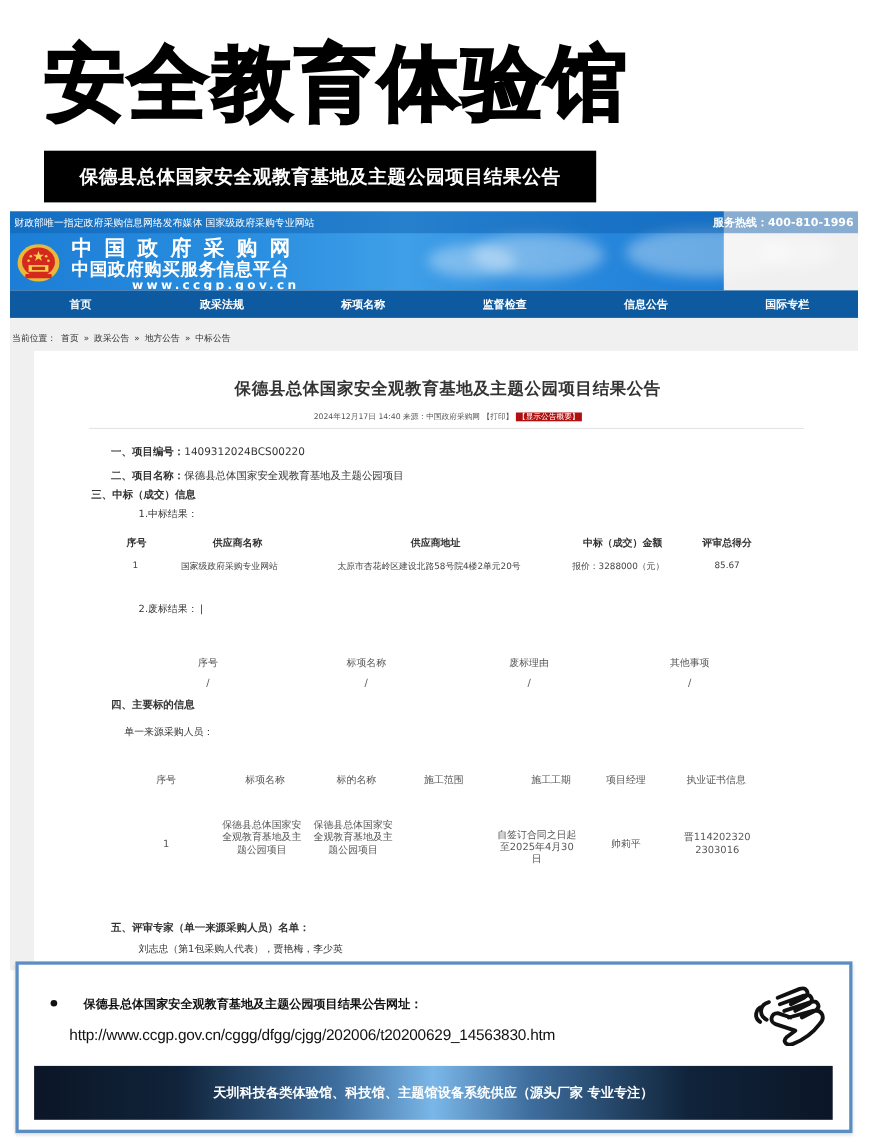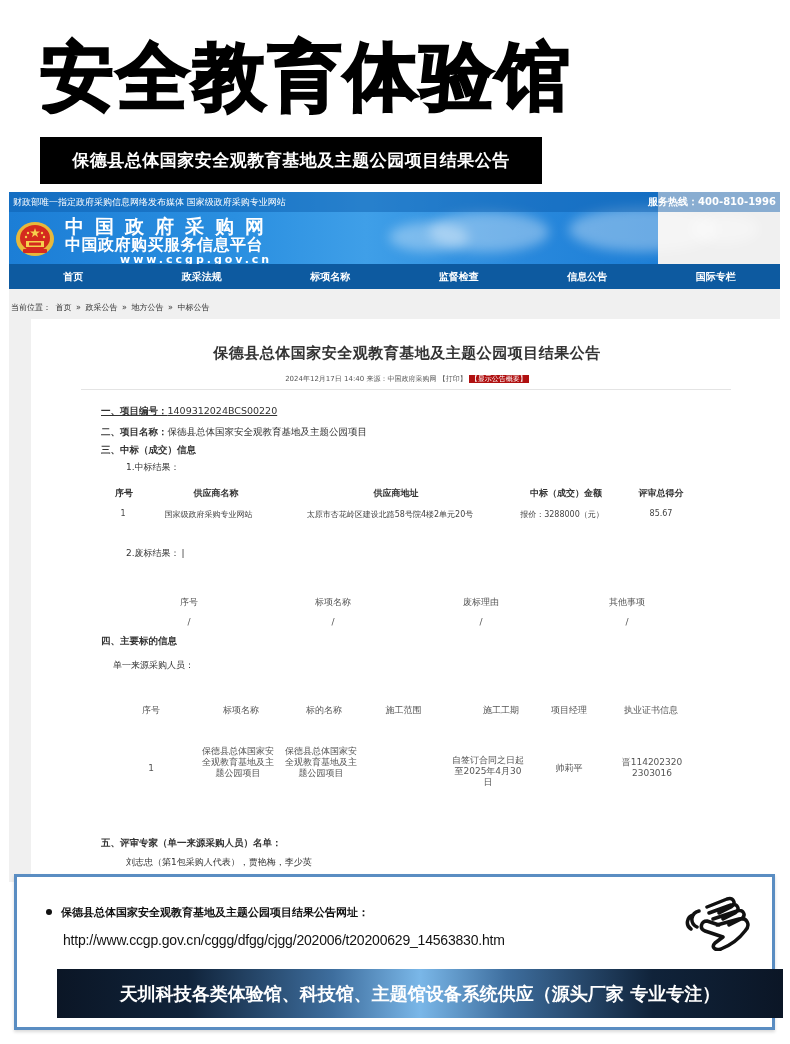--- a/index.html
+++ b/index.html
@@ -92,23 +92,22 @@
     }
     .bullet { position: absolute; left: 29px; top: 32px; width: 6px; height: 6px; border-radius: 50%; background: #111; }
     .url-text {
       position: absolute; left: 46px; top: 55px; font-size: 14px; color: #111;
       font-family: "Liberation Sans Narrow", "Liberation Sans", sans-serif; letter-spacing: -0.2px;
     }
     .hand { position: absolute; left: 662px; top: 14px; width: 82px; height: 60px; }
     .banner {
       position: absolute; left: 14px; top: 92px; width: 726px; height: 49px;
       background: linear-gradient(90deg, #0b1626 0%, #10233a 18%, #3e6e9e 38%, #7ab7e8 50%, #3e6e9e 62%, #10233a 82%, #0b1626 100%);
-      color: #fff; font-size: 18px; font-weight: bold; display: flex; align-items: center; justify-content: center;
+      color: #fff; font-size: 12px; font-weight: bold; display: flex; align-items: center; justify-content: center;
       letter-spacing: 0px;
-      margin-left: 26px;
     }
   </style>
 </head>
 <body>
 
 <div class="poster-title">安全教育体验馆</div>
 <div class="poster-subtitle">保德县总体国家安全观教育基地及主题公园项目结果公告</div>
 
 <div class="shot">
   <div class="site-header">
@@ -165,27 +164,27 @@
   <div class="content">
     <div class="doc-title">保德县总体国家安全观教育基地及主题公园项目结果公告</div>
     <div class="meta">
       <span>2024年12月17日 14:40</span>
       <span>来源：中国政府采购网</span>
       <span>【打印】</span>
       <span class="badge">【显示公告概要】</span>
     </div>
     <div class="divider"></div>
 
-    <div class="line" style="left:70px;top:86px;text-decoration:underline;">
+    <div class="line" style="left:70px;top:86px;">
       <b>一、项目编号：</b><span>1409312024BCS00220</span>
     </div>
     <div class="line" style="left:70px;top:107px;">
       <b>二、项目名称：</b><span>保德县总体国家安全观教育基地及主题公园项目</span>
     </div>
-    <div class="line" style="left:70px;top:125px;">
+    <div class="line" style="left:52px;top:125px;">
       <b>三、中标（成交）信息</b>
     </div>
     <div class="line" style="left:95px;top:142px;font-size:9px;">1.中标结果：</div>
 
     <div class="row" style="left:0;top:168px;width:752px;font-weight:bold;">
       <div class="cell" style="left:78px;width:30px;">序号</div>
       <div class="cell" style="left:140px;width:90px;">供应商名称</div>
       <div class="cell" style="left:320px;width:90px;">供应商地址</div>
       <div class="cell" style="left:480px;width:110px;">中标（成交）金额</div>
       <div class="cell" style="left:595px;width:70px;">评审总得分</div>
@@ -241,21 +240,21 @@
     <div class="line" style="left:70px;top:518px;">
       <b>五、评审专家（单一来源采购人员）名单：</b>
     </div>
     <div class="line" style="left:95px;top:537px;font-size:9px;">刘志忠（第1包采购人代表），贾艳梅，李少英</div>
   </div>
 
 </div>
 
 <div class="footer-box">
   <div class="bullet"></div>
-  <div class="url-label" style="left:44px;text-align:right;">保德县总体国家安全观教育基地及主题公园项目结果公告网址：</div>
+  <div class="url-label" style="left:59px;text-align:right;">保德县总体国家安全观教育基地及主题公园项目结果公告网址：</div>
   <div class="url-text">http://www.ccgp.gov.cn/cggg/dfgg/cjgg/202006/t20200629_14563830.htm</div>
 
   <svg class="hand" viewBox="0 0 82 60">
     <path d="M14 24 C8 26 6 34 12 38 M20 20 C12 22 10 32 18 36 M28 16 L48 8 C54 6 58 12 52 16 L40 22 M30 22 L52 14 C58 12 62 18 56 22 L44 28 M34 28 L58 20 C64 18 68 24 62 28 L50 34 M38 34 L60 28 C68 26 72 34 66 40 C60 48 52 54 42 58 C36 60 32 56 36 52 L44 46 L26 40 C20 38 22 30 28 30 L40 34" fill="none" stroke="#111" stroke-width="3.5" stroke-linecap="round" stroke-linejoin="round"></path>
   </svg>
 
   <div class="banner">天圳科技各类体验馆、科技馆、主题馆设备系统供应（源头厂家  专业专注）</div>
 </div>
 
 </body></html>

